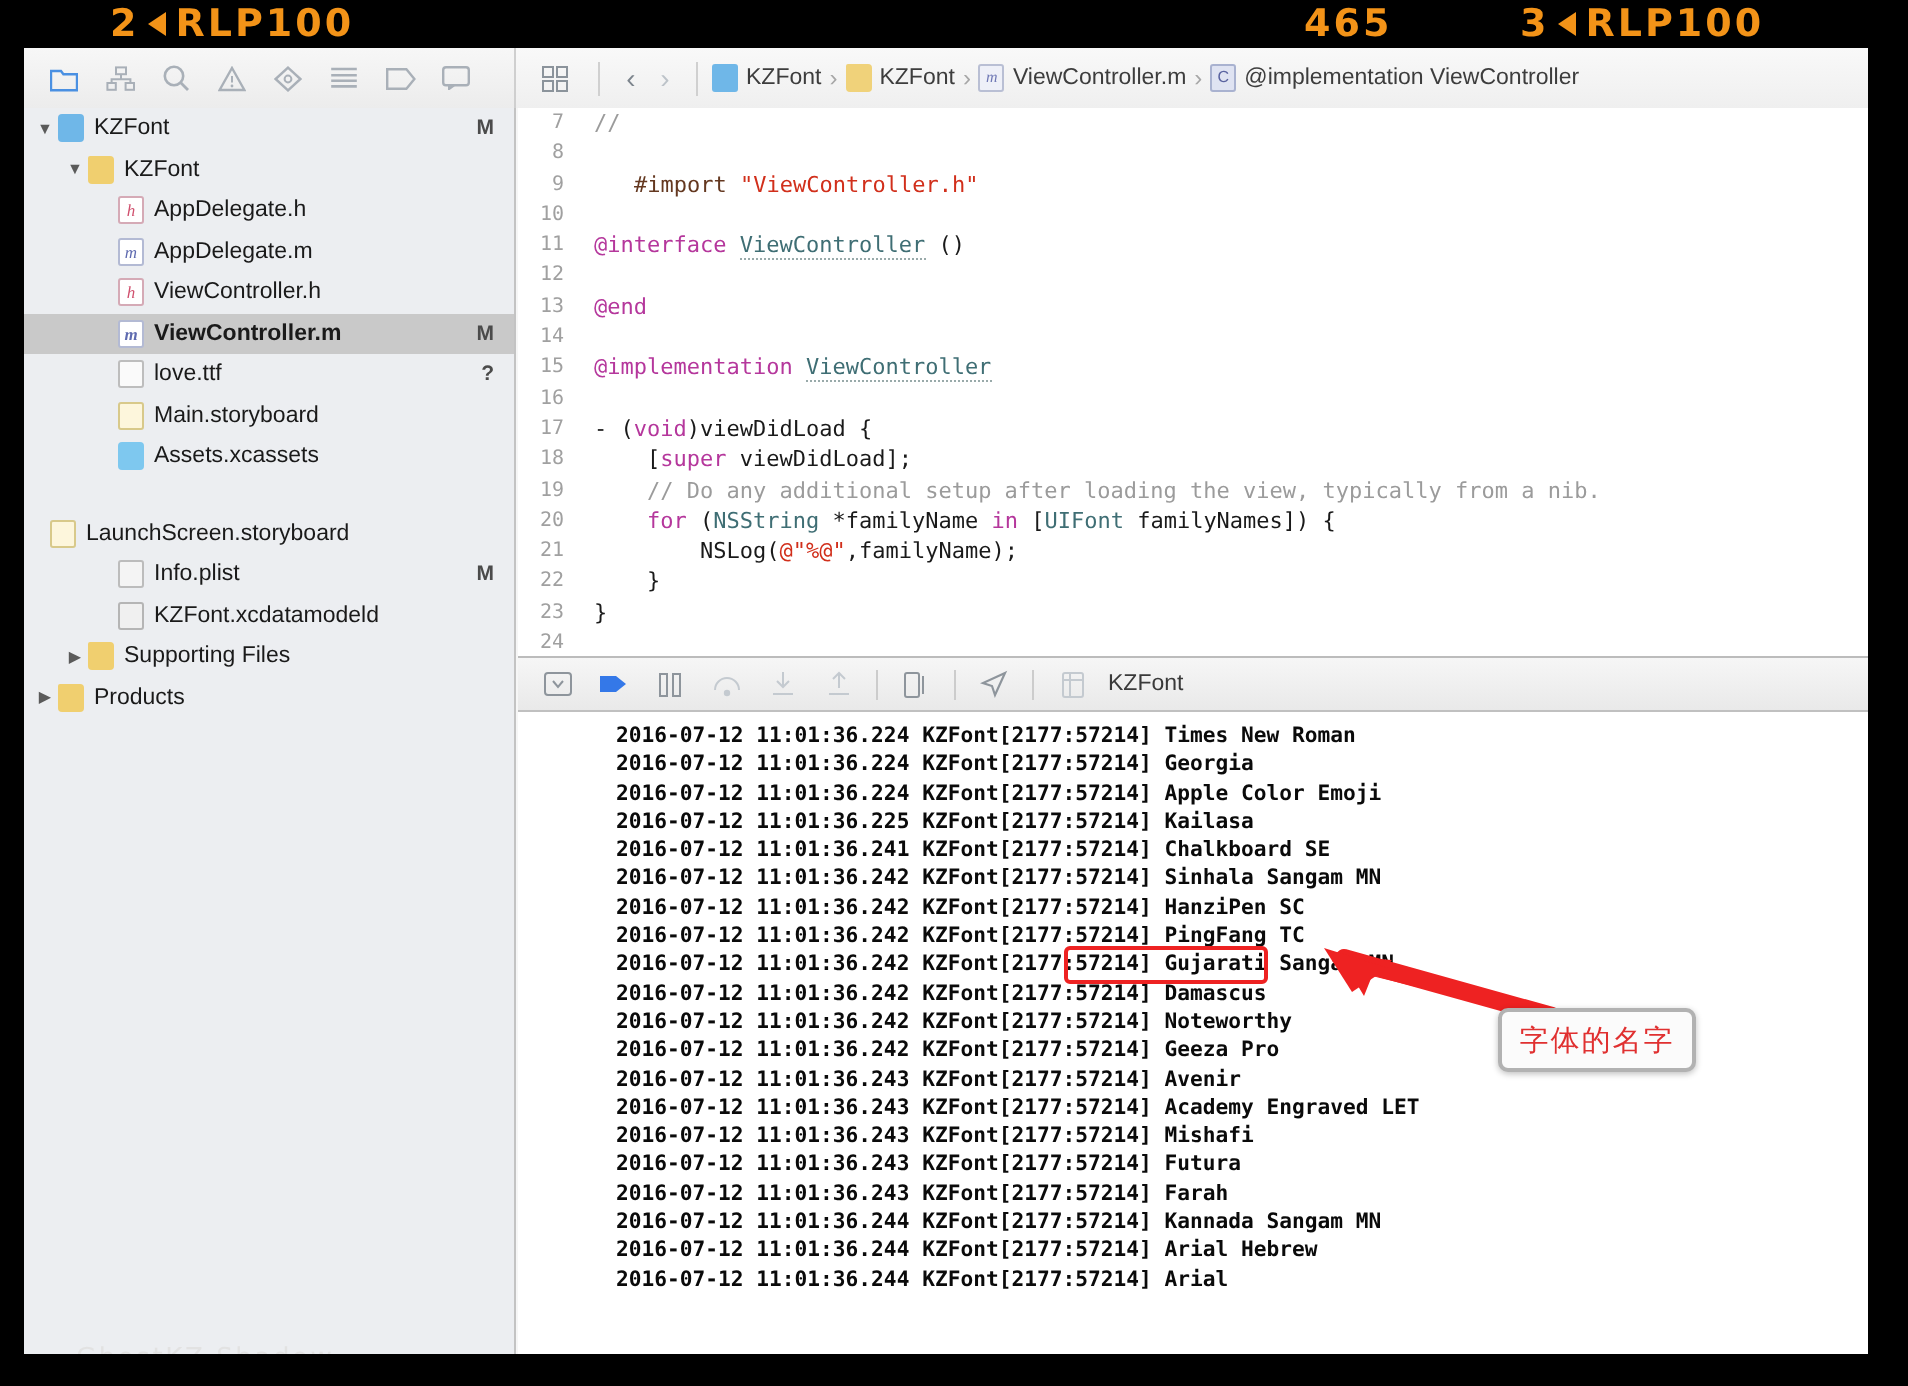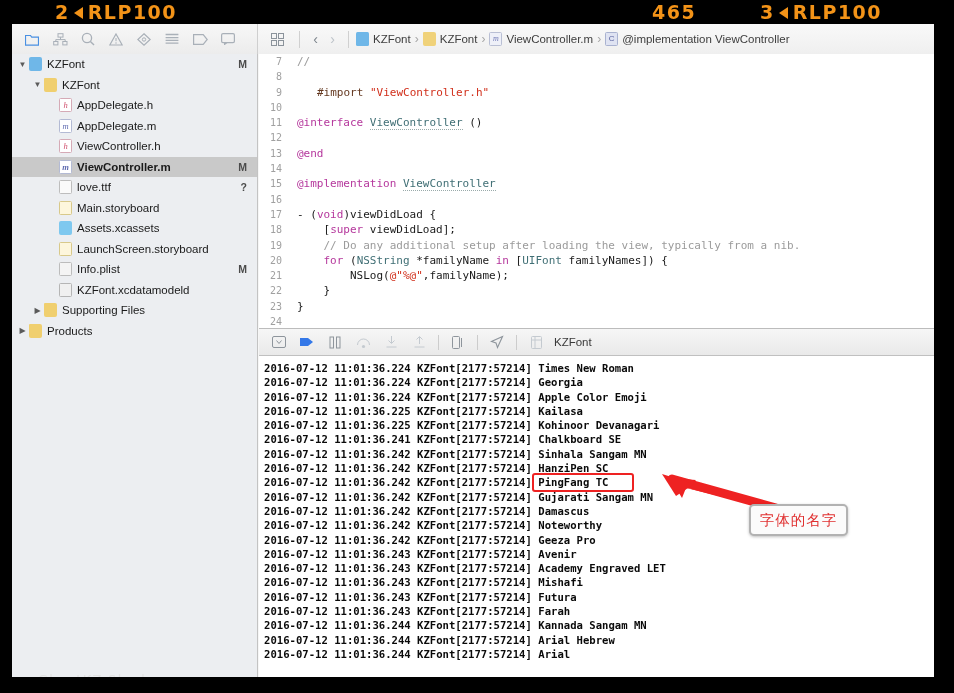--- a/index.html
+++ b/index.html
@@ -285,20 +285,21 @@
     overflow: hidden;
     padding: 5px 0 0 5px;
   }
   .logline {
     font-family: "DejaVu Sans Mono", monospace;
     font-size: 10.6px;
     line-height: 14.3px;
     color: #0a0a0a;
     font-weight: bold;
     white-space: pre;
+    margin-left: 44px;
   }
 
   
   .hl-box {
     position: absolute;
     left: 532px; top: 473px;
     width: 102px; height: 19px;
     border: 2.5px solid #ee2222;
     border-radius: 3px;
     z-index: 25;
@@ -484,21 +485,21 @@
         <div class="srow" style="padding-left: 34px;">
           <span class="twist"></span>
           <span class="fic ic-story"></span>
           <span class="sname">Main.storyboard</span>
         </div>
         <div class="srow" style="padding-left: 34px;">
           <span class="twist"></span>
           <span class="fic ic-assets"></span>
           <span class="sname">Assets.xcassets</span>
         </div>
-        <div class="srow" style="padding-left: 34px;">
+        <div class="srow" style=" margin-top: 18px;">
           <span class="twist"></span>
           <span class="fic ic-story"></span>
           <span class="sname">LaunchScreen.storyboard</span>
         </div>
         <div class="srow" style="padding-left: 34px;">
           <span class="twist"></span>
           <span class="fic ic-plist"></span>
           <span class="sname">Info.plist</span>
           <span class="sflag">M</span>
         </div>
@@ -580,21 +581,20 @@
           </svg>
       </div>
       <div class="dbtitle">KZFont</div>
     </div>
 
     <div class="console" id="console">
         <div class="logline">2016-07-12 11:01:36.224 KZFont[2177:57214] Times New Roman</div>
         <div class="logline">2016-07-12 11:01:36.224 KZFont[2177:57214] Georgia</div>
         <div class="logline">2016-07-12 11:01:36.224 KZFont[2177:57214] Apple Color Emoji</div>
         <div class="logline">2016-07-12 11:01:36.225 KZFont[2177:57214] Kailasa</div>
-        <div class="logline">2016-07-12 11:01:36.225 KZFont[2177:57214] Kohinoor Devanagari</div>
         <div class="logline">2016-07-12 11:01:36.241 KZFont[2177:57214] Chalkboard SE</div>
         <div class="logline">2016-07-12 11:01:36.242 KZFont[2177:57214] Sinhala Sangam MN</div>
         <div class="logline">2016-07-12 11:01:36.242 KZFont[2177:57214] HanziPen SC</div>
         <div class="logline">2016-07-12 11:01:36.242 KZFont[2177:57214] PingFang TC</div>
         <div class="logline">2016-07-12 11:01:36.242 KZFont[2177:57214] Gujarati Sangam MN</div>
         <div class="logline">2016-07-12 11:01:36.242 KZFont[2177:57214] Damascus</div>
         <div class="logline">2016-07-12 11:01:36.242 KZFont[2177:57214] Noteworthy</div>
         <div class="logline">2016-07-12 11:01:36.242 KZFont[2177:57214] Geeza Pro</div>
         <div class="logline">2016-07-12 11:01:36.243 KZFont[2177:57214] Avenir</div>
         <div class="logline">2016-07-12 11:01:36.243 KZFont[2177:57214] Academy Engraved LET</div>

